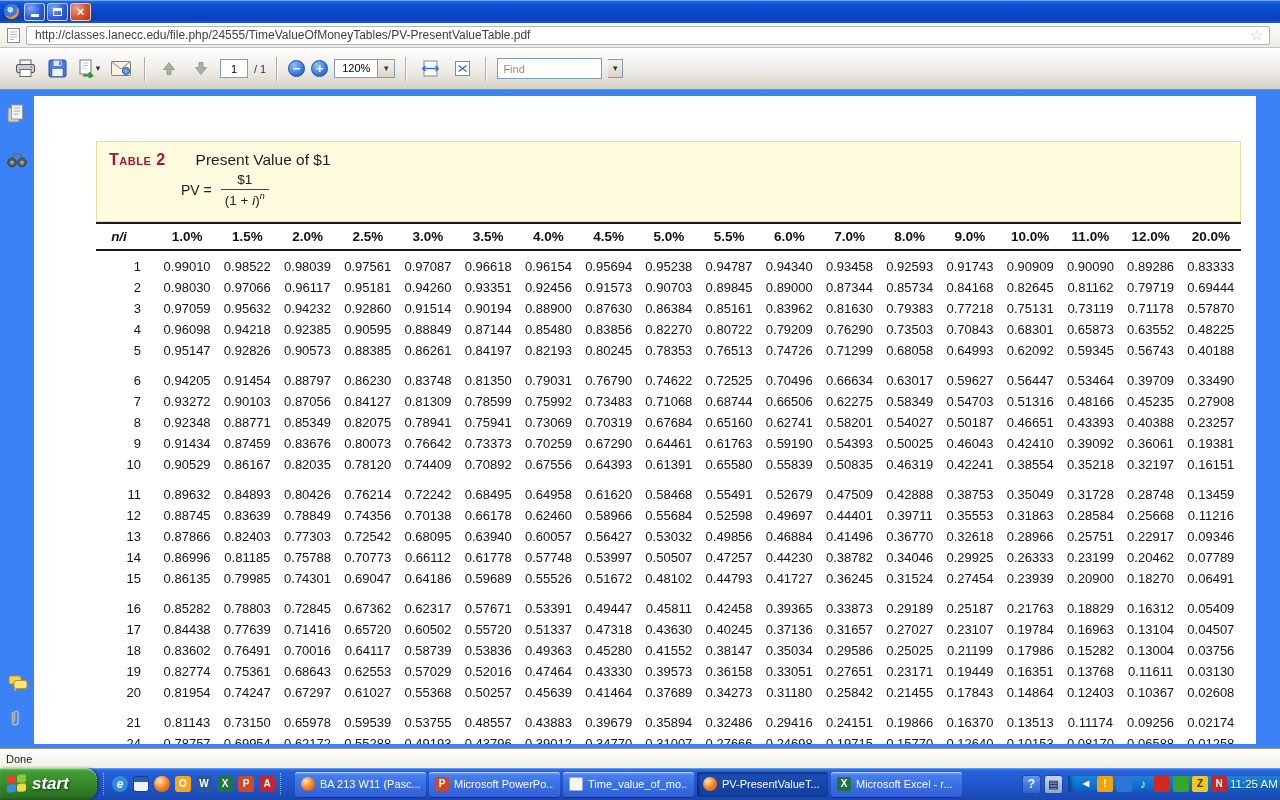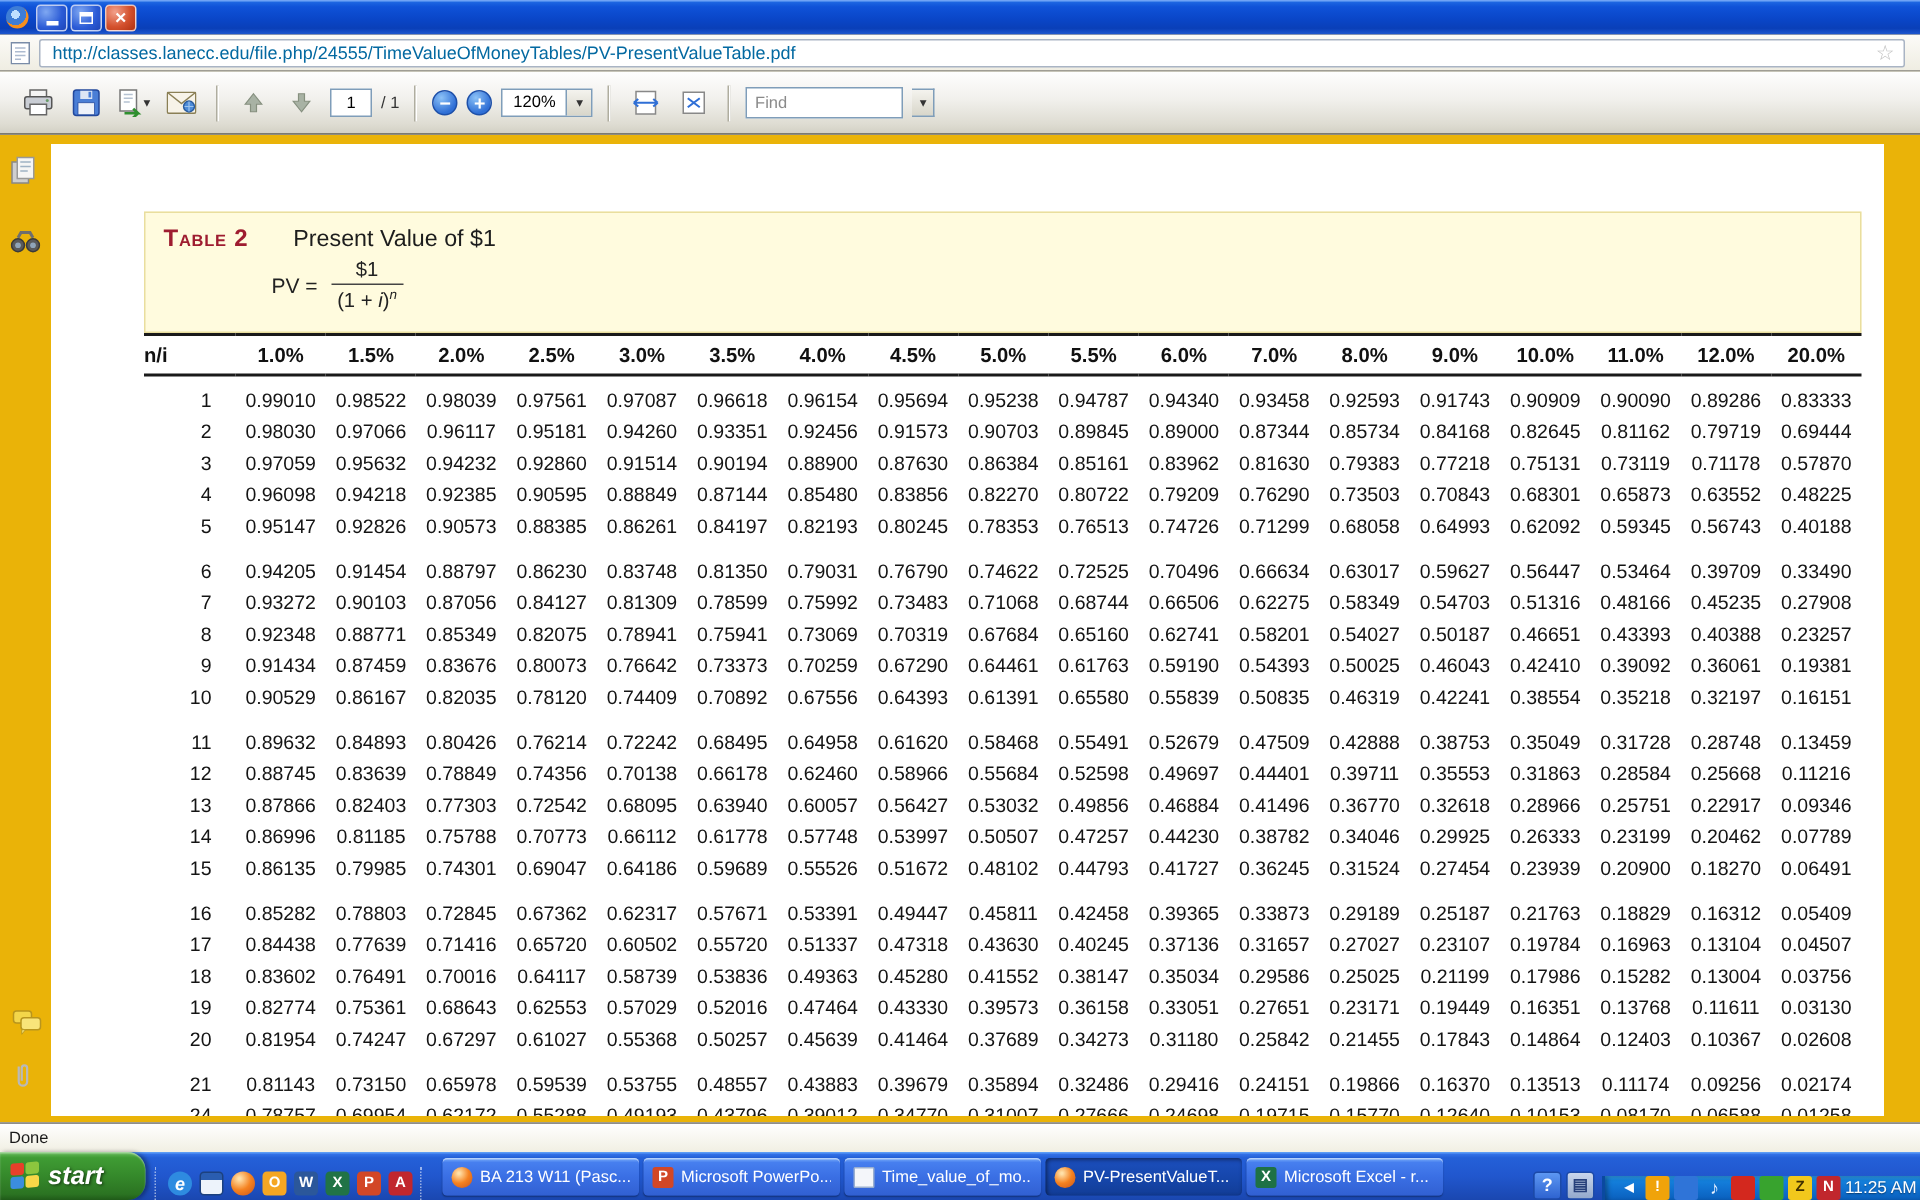--- a/index.html
+++ b/index.html
@@ -22,21 +22,21 @@
   .glyph-min { width:8px; height:3px; background:#fff; margin-top:8px; }
   .glyph-max { width:9px; height:8px; border:1px solid #fff; border-top:3px solid #fff; box-sizing:border-box; }
 
   
   .urlrow { position:absolute; top:23px; left:0; width:1280px; height:25px;
     background:linear-gradient(180deg,#FCFBF8,#EFEDE2); border-bottom:1px solid #C6C4B8;
     display:flex; align-items:center; gap:6px; padding:0 10px 0 7px; box-sizing:border-box; }
   .favicon { width:13px; height:15px; flex:0 0 auto; }
   .url-wrap { flex:1; height:19px; background:#fff; border:1px solid #A9B4C4; border-radius:2px;
     display:flex; align-items:center; padding:0 6px; gap:6px; box-sizing:border-box; }
-  .url-input { flex:1; border:none; outline:none; font-family:"Liberation Sans",sans-serif; font-size:12px; color:#0369a1; background:transparent; }
+  .url-input { flex:1; border:none; outline:none; font-family:"Liberation Sans",sans-serif; font-size:12px; color:#404040; background:transparent; }
   .star { color:#C0C0C0; font-size:14px; line-height:1; }
 
   
   .pdftoolbar { position:absolute; top:48px; left:0; width:1280px; height:42px;
     background:linear-gradient(180deg,#FEFEFE 0%,#F1F0EC 45%,#DEDCD2 85%,#D2D0C4 100%);
     border-bottom:1px solid #8E8C80; display:flex; align-items:center; gap:6px; padding:0 12px; box-sizing:border-box; }
   .tb-btn { height:28px; min-width:26px; display:flex; align-items:center; justify-content:center; border-radius:3px; }
   .sep { width:1px; height:24px; background:#AFAD9F; border-right:1px solid #FFFFFF; margin:0 4px; }
   .caret { font-size:9px; color:#333; line-height:1; }
   .page-input { width:28px; height:19px; border:1px solid #7F9DB9; text-align:center; font-size:11px;
@@ -49,54 +49,54 @@
   .zoomtext { padding:0 7px; font-size:11px; line-height:17px; }
   .dropbtn { width:16px; background:linear-gradient(180deg,#F4F3EE,#D8D6CA); border-left:1px solid #7F9DB9;
     display:flex; align-items:center; justify-content:center; }
   .findbox { width:105px; height:21px; border:1px solid #7F9DB9; background:#fff; font-size:11px;
     font-family:"Liberation Sans",sans-serif; padding:0 5px; box-sizing:border-box; outline:none; }
   .findbox::placeholder { color:#8A8A8A; }
   .find-caret { width:15px; height:19px; border:1px solid #7F9DB9; border-left:none;
     background:linear-gradient(180deg,#F4F3EE,#D8D6CA); display:flex; align-items:center; justify-content:center; box-sizing:border-box; }
 
   
-  .viewer { position:absolute; top:90px; left:0; width:1280px; height:658px; background:#eab308; overflow:hidden; }
+  .viewer { position:absolute; top:90px; left:0; width:1280px; height:658px; background:#3b82f6; overflow:hidden; }
   .rail { position:absolute; left:0; top:0; bottom:0; width:32px; }
   .rail-top { position:absolute; top:14px; left:7px; display:flex; flex-direction:column; gap:24px; }
   .rail-bottom { position:absolute; bottom:16px; left:8px; display:flex; flex-direction:column; gap:12px; }
 
   .pdf-page { position:absolute; left:34px; top:6px; width:1222px; height:648px; background:#fff; overflow:hidden; }
   .doc-wrap { position:absolute; left:62px; top:45px; width:1145px; }
   .header-box { height:81px; background:#FFFBDE; border:1px solid #E9DE9E; padding:9px 12px 0 12px; box-sizing:border-box; }
   .title-row { display:flex; align-items:baseline; }
   .tbl-label { font-variant:small-caps; font-weight:bold; font-size:16px; letter-spacing:.5px; color:#9E1C30; }
   .tbl-title { font-size:15.5px; color:#1d1d1d; margin-left:30px; }
   .formula { margin:3px 0 0 72px; display:flex; align-items:center; gap:9px; font-size:14px; color:#222; }
   .frac { display:inline-flex; flex-direction:column; align-items:center; line-height:1.2; font-size:13.5px; }
   .frac .num { padding:0 6px 1px; }
   .frac .den { border-top:1px solid #444; padding:1px 4px 0; }
   .frac sup { font-size:9px; }
 
   .pv-table { border-collapse:collapse; width:100%; table-layout:fixed; margin-top:0; }
   .pv-table th { font-size:13.5px; font-weight:bold; color:#111; height:25px;
     border-top:2px solid #1a1a1a; border-bottom:2px solid #1a1a1a; text-align:center; padding:0; }
-  .pv-table th:first-child { width:46px; text-align:left; padding-right:15px; }
+  .pv-table th:first-child { width:46px; text-align:center; padding-right:15px; font-style:italic; }
   .pv-table td { font-size:13px; color:#141414; height:21px; text-align:center; padding:0; }
   .pv-table td:first-child { text-align:right; padding-right:16px; }
   .pv-table tr.gap-row td { height:9px; }
 
   
   .statusbar { position:absolute; top:748px; left:0; width:1280px; height:20px;
     background:linear-gradient(180deg,#FFFFFF,#F1EFE3); border-top:1px solid #9E9C91;
     display:flex; align-items:center; padding-left:6px; box-sizing:border-box; font-size:11px; color:#1a1a1a; }
 
   
   .taskbar { position:absolute; top:768px; left:0; width:1280px; height:32px;
     background:linear-gradient(180deg,#3C7CF0 0%,#2460D8 12%,#2157CE 50%,#1A47B0 100%);
-    box-shadow:inset 0 1px 0 #5C9CF5; display:flex; align-items:flex-end; box-sizing:border-box; }
+    box-shadow:inset 0 1px 0 #5C9CF5; display:flex; align-items:center; box-sizing:border-box; }
   .startbtn { width:97px; height:32px; border-radius:0 12px 12px 0; flex:0 0 auto;
     background:linear-gradient(180deg,#6BBF5E 0%,#3F9C34 12%,#35892B 50%,#2B7322 88%,#1F5A18 100%);
     box-shadow:inset 0 1px 1px rgba(255,255,255,.45), 2px 0 3px rgba(0,0,0,.35);
     display:flex; align-items:center; gap:5px; padding:0 10px 0 7px; box-sizing:border-box; }
   .winflag { width:20px; height:18px; display:grid; grid-template-columns:9px 9px; grid-template-rows:8px 8px;
     gap:1px; transform:skewY(-5deg); }
   .winflag div { border-radius:2px; }
   .wf-r { background:#E8402A; } .wf-g { background:#8CC63E; } .wf-b { background:#3B8DDD; } .wf-y { background:#F8D748; }
   .startlabel { color:#fff; font-style:italic; font-weight:bold; font-size:17px; text-shadow:1px 1px 2px rgba(0,0,0,.55); }
   .quicklaunch { display:flex; align-items:center; gap:5px; padding:0 6px; flex:0 0 auto; }

